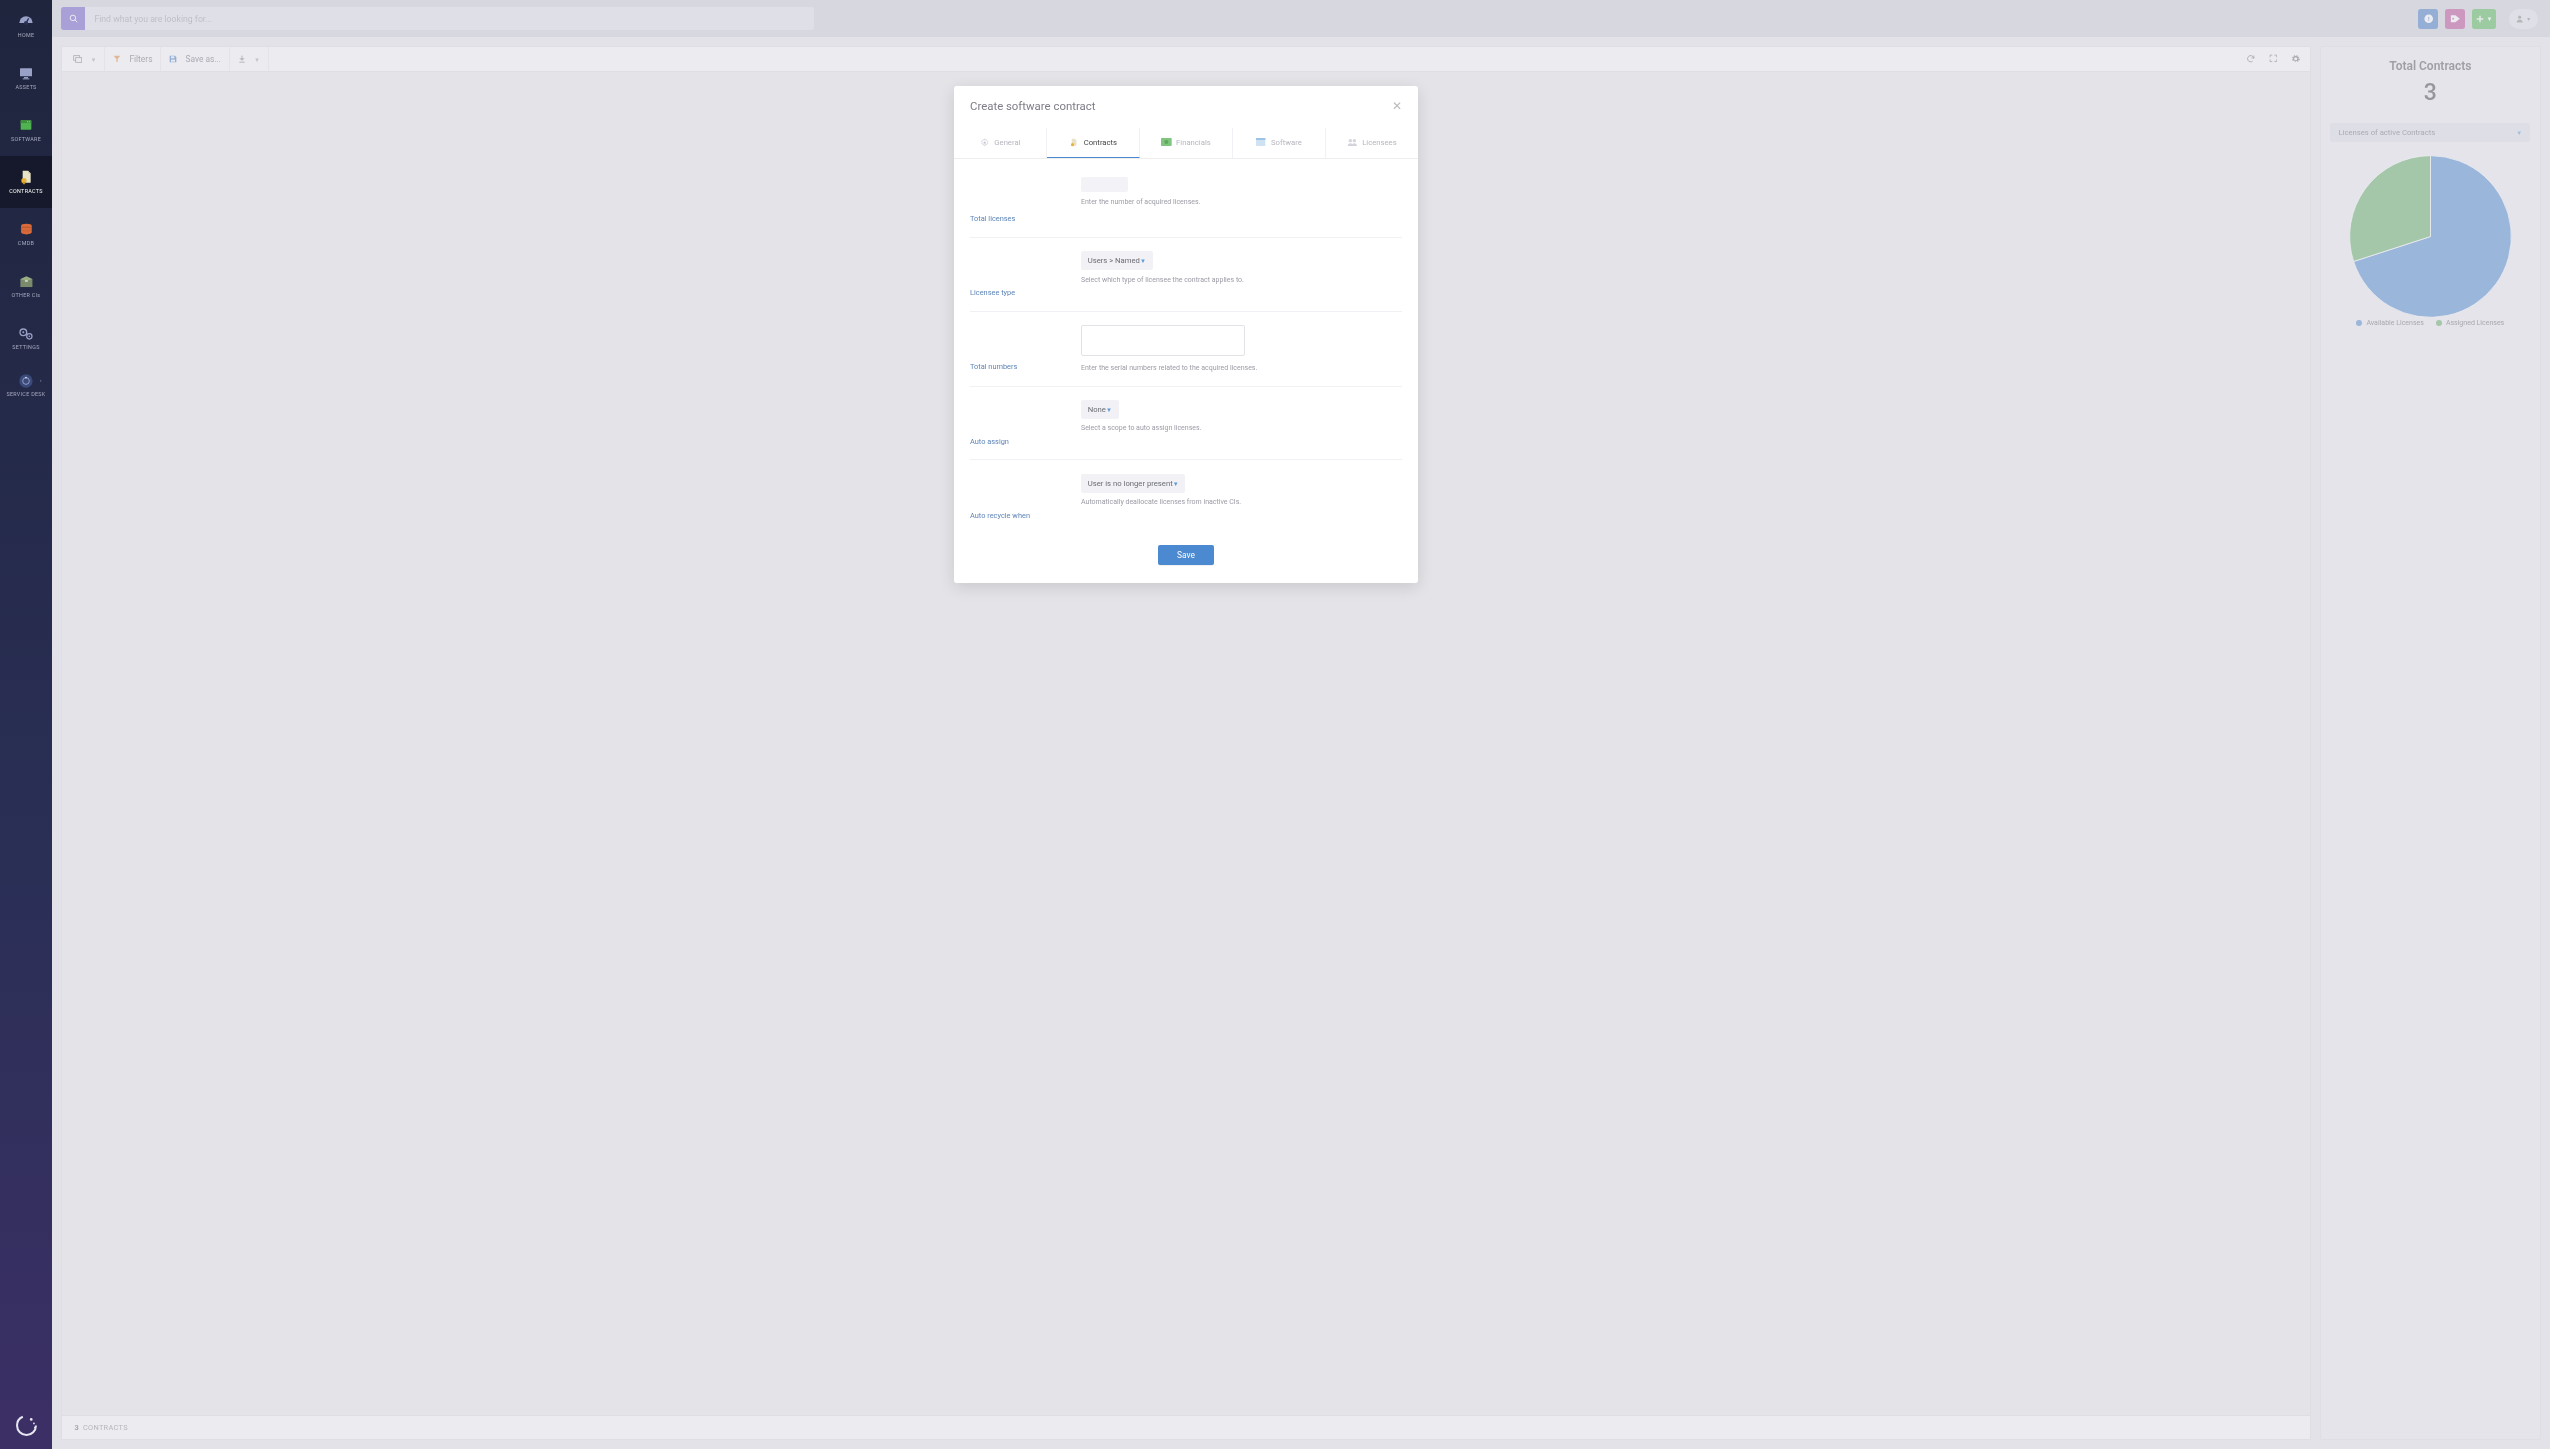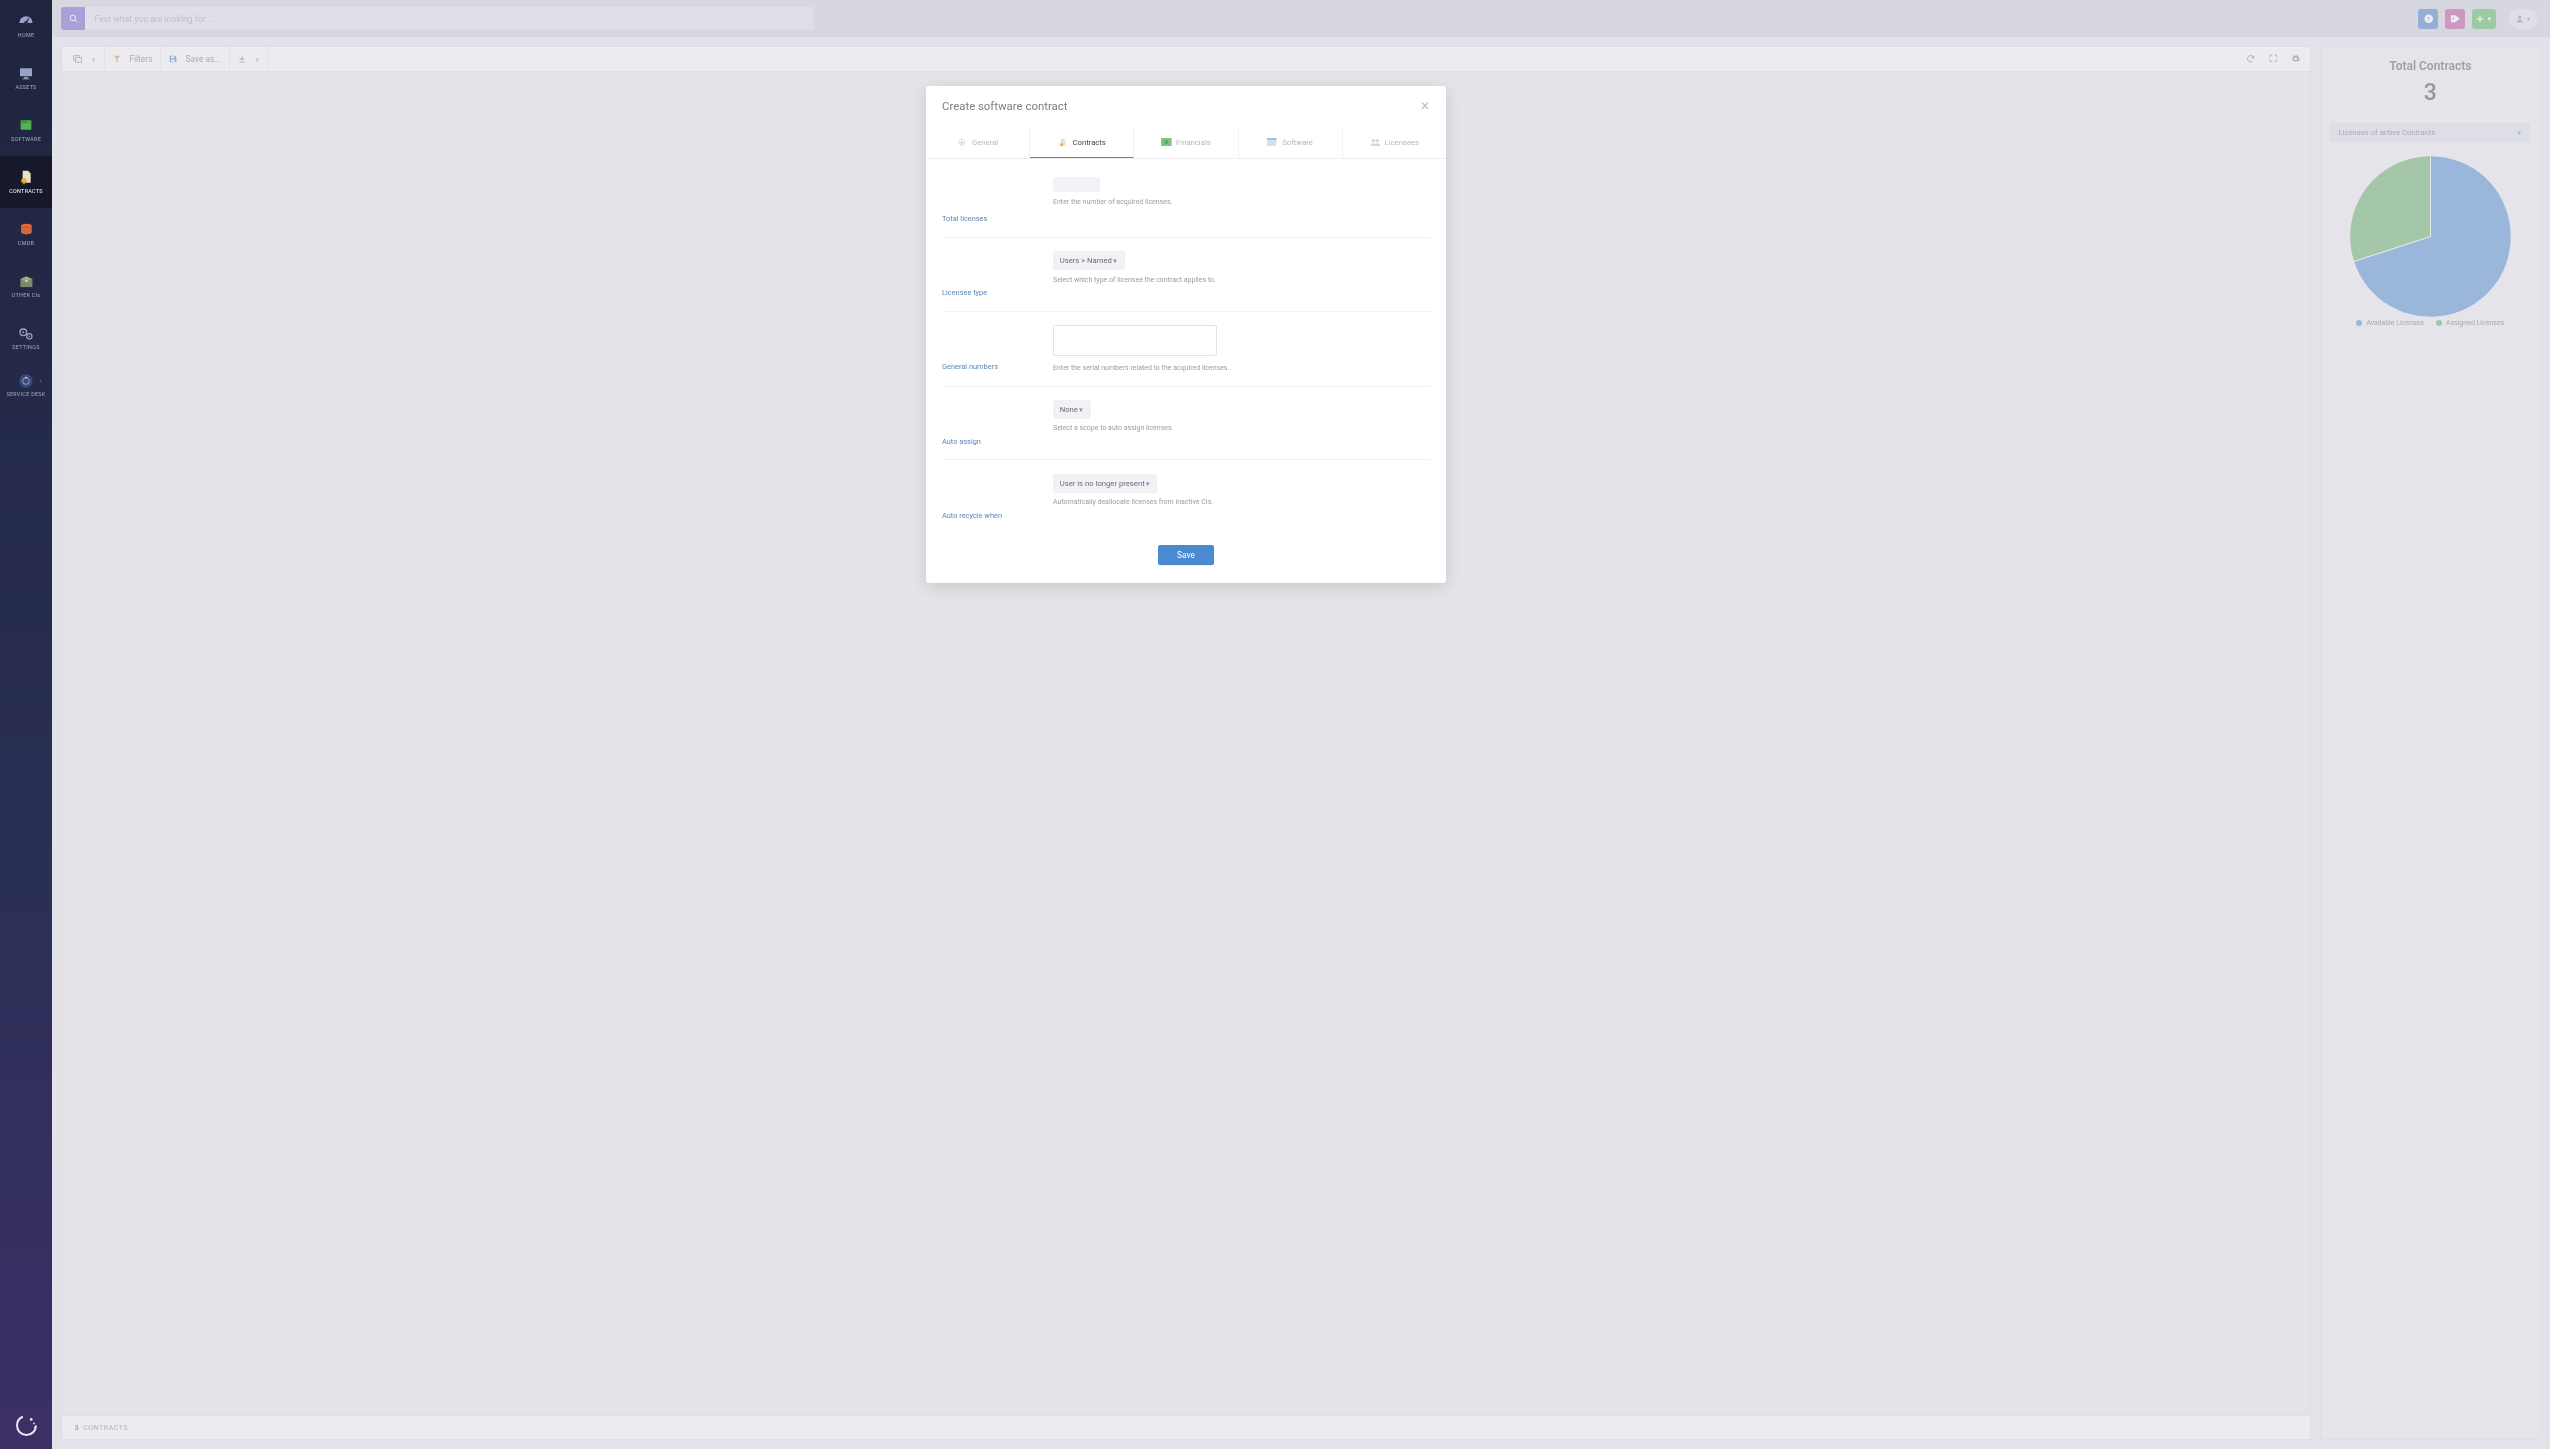--- a/index.html
+++ b/index.html
@@ -48,21 +48,21 @@
   .rp-big { font-size: 23px; color: #444; font-weight: 500; margin-top: 5.4px; }
   .rp-select { margin-top: 17.4px; width: 100%; background: #e1e1e8; border-radius: 2px; height: 19px; display: flex; align-items: center; padding: 0 8px; font-size: 7.7px; color: #6b6b76; justify-content: space-between; }
   .rp-select .caret { color: #5d9cd8; font-size: 6px; }
   .pie-wrap { margin-top: 12px; }
   .legend { display: flex; gap: 12px; }
   .legend-item { display: flex; align-items: center; gap: 4px; font-size: 7px; color: #666; }
   .swatch { width: 6px; height: 6px; border-radius: 50%; }
   .main::after { content: ""; position: absolute; inset: 0; background: rgba(255,255,255,0.0); }
   .dim { position: absolute; left: 52px; right: 0; top: 0; bottom: 0; background: rgba(220,220,228,0.55); z-index: 10; }
 
-  .modal { position: absolute; left: 50%; transform: translateX(-61%); top: 86px; width: 520px; background: #fff; border-radius: 2.7px; box-shadow: 0 4px 16px rgba(0,0,0,0.12); z-index: 30; }
+  .modal { position: absolute; left: 50%; transform: translateX(-61%); top: 86px; width: 464px; background: #fff; border-radius: 2.7px; box-shadow: 0 4px 16px rgba(0,0,0,0.12); z-index: 30; }
   @media (min-width: 940px) { .modal { left: calc(52px + (100vw - 52px - 230px)/2 ); transform: translateX(-50%); } }
   .modal-header { display: flex; align-items: center; justify-content: space-between; padding: 13.4px 16px 6.7px 16px; }
   .modal-title { font-size: 11.4px; color: #7d7d88; font-weight: 400; }
   .modal-close { color: #bbb; cursor: pointer; font-size: 12px; }
 
   .tabs { display: flex; border-bottom: 0.7px solid #eee; margin-top: 8px; }
   .tab { flex: 1; height: 29.5px; display: flex; align-items: center; justify-content: center; gap: 5.4px; font-size: 7.7px; color: #b5b5bf; border-right: 0.7px solid #f1f1f5; cursor: pointer; }
   .tab:last-child { border-right: none; }
   .tab.active { color: #444; border-bottom: 1.3px solid #4b89d0; }
   .tab .ticon { width: 9.4px; height: 9.4px; }
@@ -404,21 +404,21 @@
         <div class="field-label">Licensee type</div>
         <div class="field-body">
           <div class="dd">
             <span>Users &gt; Named</span>
             <span class="caret">▼</span>
           </div>
           <div class="hint">Select which type of licensee the contract applies to.</div>
         </div>
       </div>
       <div class="field-row">
-        <div class="field-label">General numbers</div>
+        <div class="field-label">Total numbers</div>
         <div class="field-body">
           <textarea class="txtarea" style=""></textarea>
           <div class="hint">Enter the serial numbers related to the acquired licenses.</div>
         </div>
       </div>
       <div class="field-row">
         <div class="field-label">Auto assign</div>
         <div class="field-body">
           <div class="dd">
             <span>None</span>

